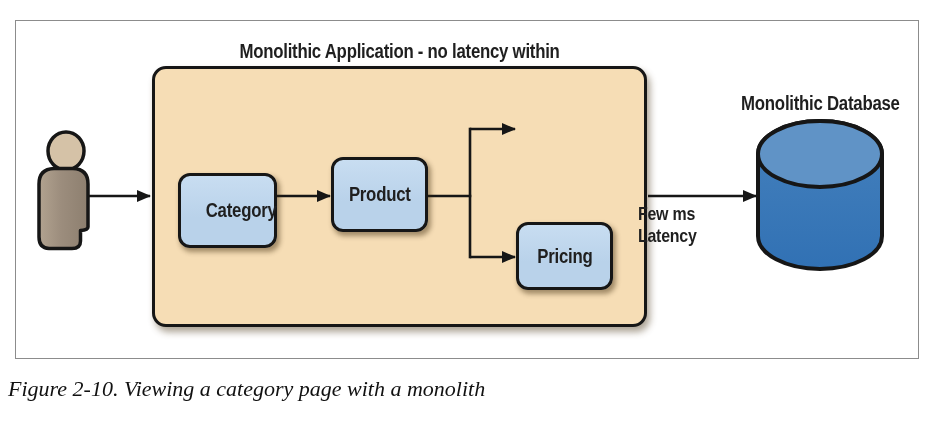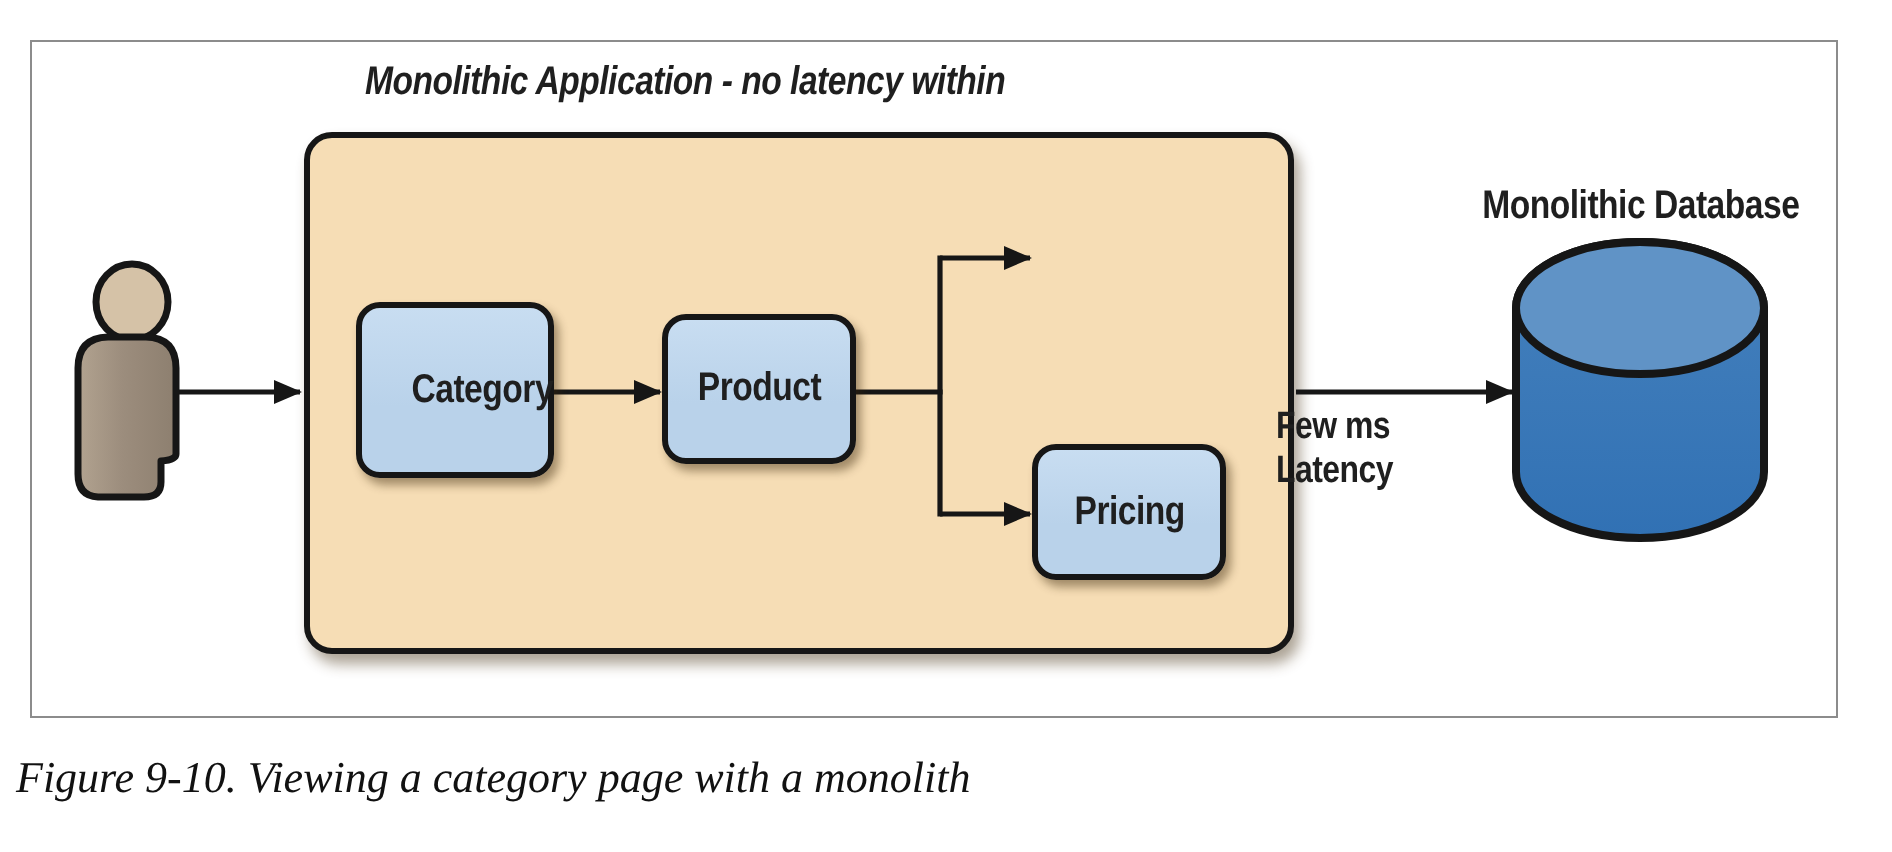--- a/index.html
+++ b/index.html
@@ -5,43 +5,43 @@
   html,body{margin:0;padding:0;background:#ffffff;}
   .stage{
     position:relative;width:946px;height:426px;background:#ffffff;overflow:hidden;
     font-family:"Liberation Sans","DejaVu Sans",sans-serif;color:#1c1c1c;
   }
   .frame{
     position:absolute;left:15px;top:20px;width:904px;height:339px;
     border:1px solid var(--frame-border,#8c8c8c);background:#ffffff;box-sizing:border-box;
   }
   .title-wrap{
-    position:absolute;left:152px;top:28px;width:495px;height:26px;
-    display:flex;align-items:center;font-style:italic;
+    position:absolute;left:152px;top:38px;width:495px;height:26px;
+    display:flex;align-items:center;justify-content:center;
   }
   .cond{
     display:inline-block;font-weight:bold;font-size:20px;letter-spacing:-0.3px;
     transform:scaleX(0.84);transform-origin:center;white-space:nowrap;color:#1f1f1f;
   }
   .cond-left{transform-origin:left center;}
   .monolith{
     position:absolute;left:152px;top:66px;width:495px;height:261px;box-sizing:border-box;
     background:var(--monolith-fill,#f6ddb5);
     border:3px solid var(--outline,#161616);border-radius:14px;
     box-shadow:3px 5px 7px rgba(70,50,20,0.45);
   }
   .node{
     position:absolute;box-sizing:border-box;z-index:6;
     background:linear-gradient(180deg,#c8ddf1 0%,var(--node-fill,#b9d2ea) 60%);
     border:3px solid var(--outline,#161616);border-radius:12px;
     box-shadow:2.5px 3.5px 5px rgba(60,40,10,0.45);
     display:flex;align-items:center;justify-content:center;
   }
   .node .cond{font-size:20px;}
-  .node-category{left:178px;top:151px;width:99px;height:88px;padding-left:28px;}
+  .node-category{left:178px;top:173px;width:99px;height:75px;padding-left:28px;}
   .node-product{left:331px;top:157px;width:97px;height:75px;justify-content:center;}
   .node-inventory{left:516px;top:93px;width:97px;height:75px;}
   .node-pricing{left:516px;top:222px;width:97px;height:68px;}
   .lines{position:absolute;left:0;top:0;width:946px;height:426px;z-index:5;pointer-events:none;}
   .person{position:absolute;left:34px;top:130px;width:62px;height:124px;z-index:4;}
   .db{position:absolute;left:752px;top:116px;width:136px;height:158px;z-index:4;}
   .db-label-wrap{
     position:absolute;left:718px;top:91px;width:204px;height:24px;
     display:flex;align-items:center;justify-content:center;z-index:6;
   }
@@ -117,14 +117,14 @@
     <defs>
       <linearGradient id="dbBodyGrad" x1="0" y1="0" x2="0" y2="1">
         <stop offset="0" stop-color="#4581bd"></stop>
         <stop offset="1" stop-color="var(--db-body,#3171b4)"></stop>
       </linearGradient>
     </defs>
     <path d="M6,38 A62,33 0 0 1 130,38 L130,120 A62,33 0 0 1 6,120 Z" fill="url(#dbBodyGrad)" stroke="var(--outline,#161616)" stroke-width="4"></path>
     <ellipse cx="68" cy="38" rx="62" ry="33" fill="var(--db-top,#6093c6)" stroke="var(--outline,#161616)" stroke-width="4"></ellipse>
   </svg>
 
-  <div class="caption">Figure 9-10. Viewing a category page with a monolith</div>
+  <div class="caption">Figure 2-10. Viewing a category page with a monolith</div>
 </div>
 
 </body></html>

